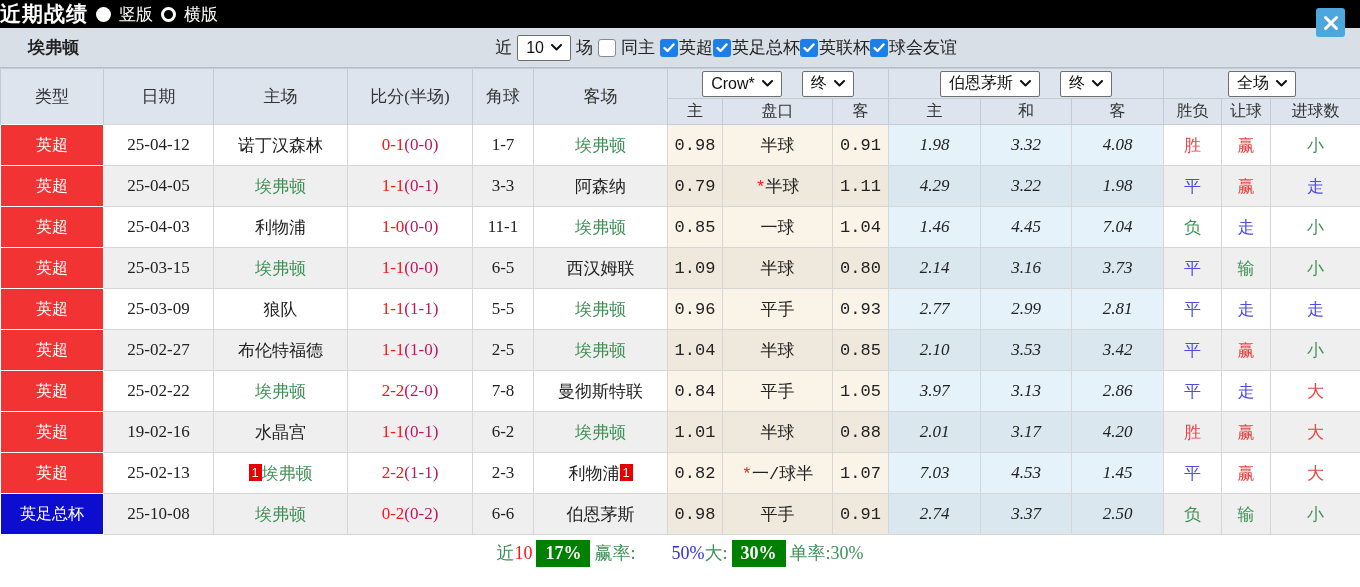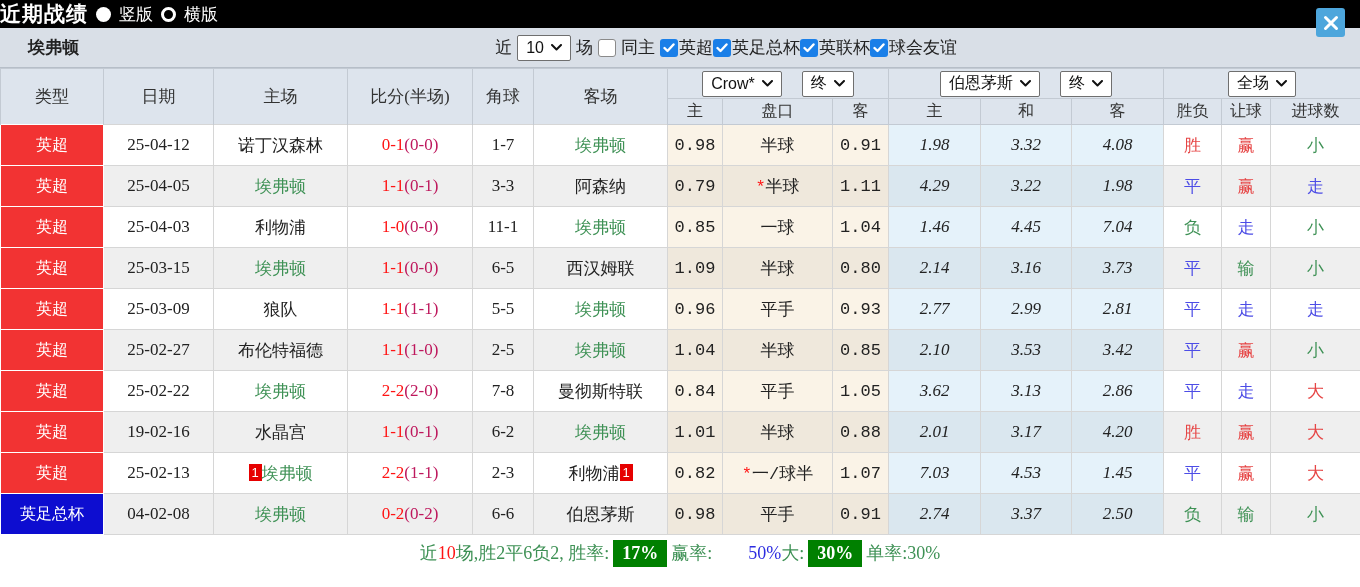--- a/index.html
+++ b/index.html
@@ -325,21 +325,21 @@
       <tr>
         <td class="type red">英超</td>
         <td>25-02-22</td>
         <td><span class="self">埃弗顿</span></td>
         <td><span class="sc">2-2</span><span class="half">(2-0)</span></td>
         <td>7-8</td>
         <td><span class="">曼彻斯特联</span></td>
         <td class="cream">0.84</td>
         <td class="cream">平手</td>
         <td class="cream">1.05</td>
-        <td class="lblue">3.62</td>
+        <td class="lblue">3.97</td>
         <td class="lblue">3.13</td>
         <td class="lblue">2.86</td>
         <td class="c-blue">平</td>
         <td class="c-blue">走</td>
         <td class="c-red">大</td>
       </tr>
       <tr class="alt">
         <td class="type red">英超</td>
         <td>19-02-16</td>
         <td><span class="">水晶宫</span></td>
@@ -368,42 +368,41 @@
         <td class="cream">1.07</td>
         <td class="lblue">7.03</td>
         <td class="lblue">4.53</td>
         <td class="lblue">1.45</td>
         <td class="c-blue">平</td>
         <td class="c-red">赢</td>
         <td class="c-red">大</td>
       </tr>
       <tr class="alt">
         <td class="type blue">英足总杯</td>
-        <td>04-02-08</td>
+        <td>25-10-08</td>
         <td><span class="self">埃弗顿</span></td>
         <td><span class="sc">0-2</span><span class="half">(0-2)</span></td>
         <td>6-6</td>
         <td><span class="">伯恩茅斯</span></td>
         <td class="cream">0.98</td>
         <td class="cream">平手</td>
         <td class="cream">0.91</td>
         <td class="lblue">2.74</td>
         <td class="lblue">3.37</td>
         <td class="lblue">2.50</td>
         <td class="c-green">负</td>
         <td class="c-green">输</td>
         <td class="c-green">小</td>
       </tr>
     </tbody>
 </table>
 
 <div class="footer">
     <span class="f-green">近</span>
     <span class="f-red">10</span>
-    <span class="f-green">场,胜2平6负2, 胜率:</span>
     <span class="f-badge">17%</span>
     <span class="f-green">赢率:</span>
     <span class="f-blue">50%</span>
     <span class="f-green"> 大:</span>
     <span class="f-badge">30%</span>
     <span class="f-green">单率:</span>
     <span class="f-green">30%</span>
   </div>
 
 </body></html>

